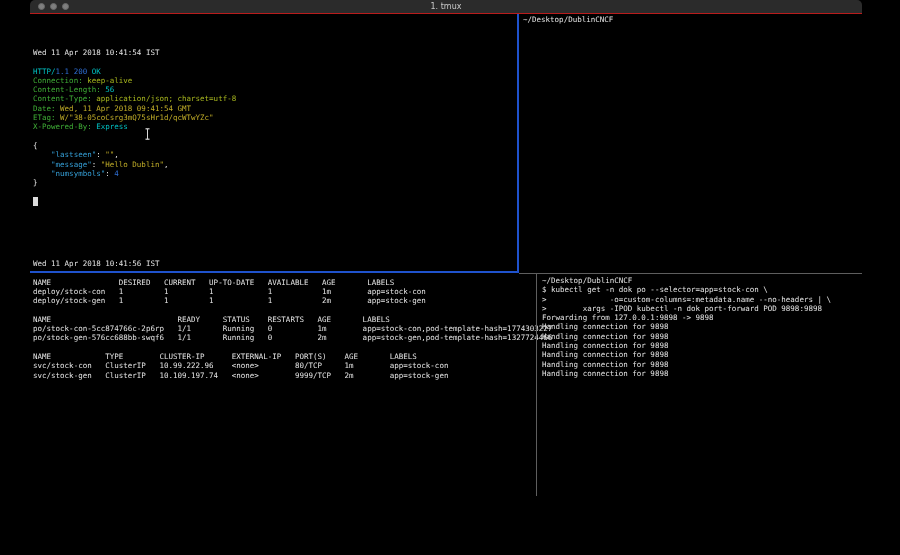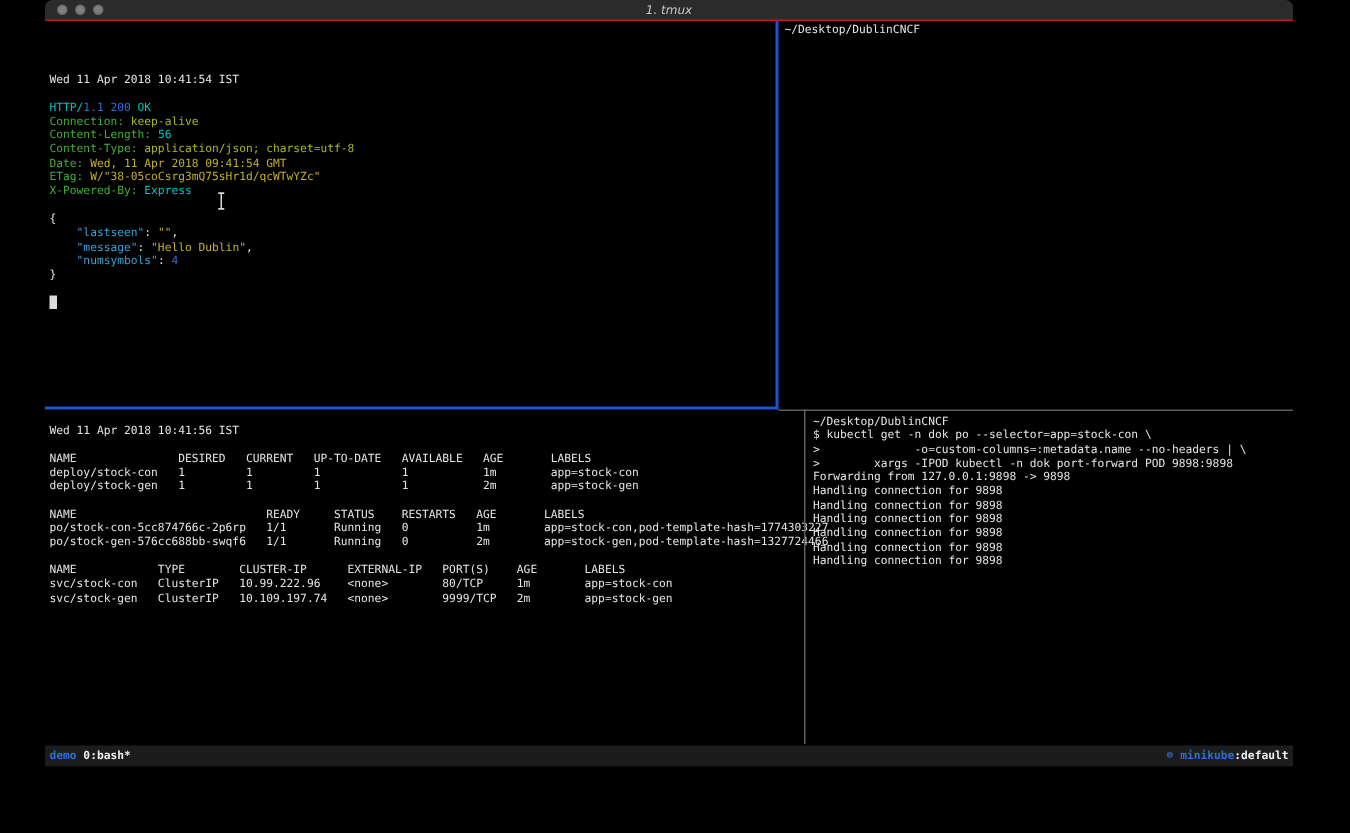--- a/index.html
+++ b/index.html
@@ -1,30 +1,30 @@
 <!DOCTYPE html>
 <html><head>
 <meta charset="utf-8">
 <style>
   html,body{margin:0;padding:0;}
   body{width:900px;height:555px;background:#000;position:relative;overflow:hidden;
        font-family:"DejaVu Sans Mono", monospace;}
   .window{position:absolute;left:30px;top:0;width:832px;height:511px;background:#000;
           border-radius:5px 5px 0 0;overflow:hidden;box-shadow:0 0 8px rgba(0,0,0,.8);}
-  .titlebar{position:relative;height:13px;background:#2b2b2b;border-bottom:4px solid #b91c1c;font-style:italic;}
+  .titlebar{position:relative;height:13px;background:#2b2b2b;border-bottom:4px solid #b91c1c;}
   .lights{position:absolute;left:8px;top:3px;display:flex;gap:5px;}
   .light{width:7px;height:7px;border-radius:50%;background:#7f7f7f;border:0.5px solid #6a6a6a;box-sizing:border-box;}
   .wtitle{text-align:center;color:#c9c9c9;font-size:8px;line-height:13px;
           font-family:"DejaVu Sans", sans-serif;}
   .term{position:absolute;left:0;right:0;top:14px;bottom:14px;background:#000;overflow:hidden;}
   .pane{position:absolute;font-size:7.5px;line-height:9.3px;color:#e4e4e4;white-space:pre;}
   .tl{height:9.3px;white-space:pre;}
   .pane-tl{left:3px;top:3px;width:482px;margin-top:31px;}
   .pane-tr{left:493px;top:1px;width:336px;}
-  .pane-bl{left:3px;top:268px;width:500px;}
+  .pane-bl{left:3px;top:245px;width:500px;}
   .pane-br{left:512px;top:262px;width:318px;}
   .div-v-top{position:absolute;left:487px;top:0;width:2px;height:259px;background:#1f52cc;}
   .div-h-left{position:absolute;left:0;top:257px;width:489px;height:2px;background:#1f52cc;}
   .div-h-right{position:absolute;left:489px;top:259px;right:0;height:1px;background:#5e5e5e;}
   .div-v-bot{position:absolute;left:506px;top:259px;width:1px;height:223px;background:#5e5e5e;}
   .c-fg{color:#e4e4e4;}
   .c-cyan{color:#00c1c3;}
   .c-blue{color:#2e6ed4;}
   .c-green{color:#3fae36;}
   .c-ygreen{color:#a8b71e;}
@@ -57,24 +57,20 @@
     <div class="pane pane-tr"><div class="tl">~/Desktop/DublinCNCF</div></div>
     <div class="pane pane-bl"><div class="tl">Wed 11 Apr 2018 10:41:56 IST</div><div class="tl">&nbsp;</div><div class="tl">NAME               DESIRED   CURRENT   UP-TO-DATE   AVAILABLE   AGE       LABELS</div><div class="tl">deploy/stock-con   1         1         1            1           1m        app=stock-con</div><div class="tl">deploy/stock-gen   1         1         1            1           2m        app=stock-gen</div><div class="tl">&nbsp;</div><div class="tl">NAME                            READY     STATUS    RESTARTS   AGE       LABELS</div><div class="tl">po/stock-con-5cc874766c-2p6rp   1/1       Running   0          1m        app=stock-con,pod-template-hash=1774303227</div><div class="tl">po/stock-gen-576cc688bb-swqf6   1/1       Running   0          2m        app=stock-gen,pod-template-hash=1327724466</div><div class="tl">&nbsp;</div><div class="tl">NAME            TYPE        CLUSTER-IP      EXTERNAL-IP   PORT(S)    AGE       LABELS</div><div class="tl">svc/stock-con   ClusterIP   10.99.222.96    &lt;none&gt;        80/TCP     1m        app=stock-con</div><div class="tl">svc/stock-gen   ClusterIP   10.109.197.74   &lt;none&gt;        9999/TCP   2m        app=stock-gen</div></div>
     <div class="pane pane-br"><div class="tl">~/Desktop/DublinCNCF</div><div class="tl">$ kubectl get -n dok po --selector=app=stock-con \</div><div class="tl">&gt;              -o=custom-columns=:metadata.name --no-headers | \</div><div class="tl">&gt;        xargs -IPOD kubectl -n dok port-forward POD 9898:9898</div><div class="tl">Forwarding from 127.0.0.1:9898 -&gt; 9898</div><div class="tl">Handling connection for 9898</div><div class="tl">Handling connection for 9898</div><div class="tl">Handling connection for 9898</div><div class="tl">Handling connection for 9898</div><div class="tl">Handling connection for 9898</div><div class="tl">Handling connection for 9898</div></div>
 
     <div class="div-v-top"></div>
     <div class="div-h-left"></div>
     <div class="div-h-right"></div>
     <div class="div-v-bot"></div>
   </div>
 
-  <div class="statusbar">
-    <div class="sb-left"><span class="sb-blue">demo </span><span class="sb-white">0:bash*</span></div>
-    <div class="sb-right"><span class="sb-blue">☸</span><span> </span><span class="sb-blue">minikube</span><span class="sb-white">:default</span></div>
-  </div>
 </div>
 
 <div class="ibeam">
   <svg width="7" height="12" viewBox="0 0 7 12">
     <line x1="3.5" y1="1" x2="3.5" y2="11" stroke="#d8d8d8" stroke-width="1"></line>
     <line x1="1.5" y1="0.8" x2="5.5" y2="0.8" stroke="#d8d8d8" stroke-width="1.2"></line>
     <line x1="1.5" y1="11.2" x2="5.5" y2="11.2" stroke="#d8d8d8" stroke-width="1.2"></line>
   </svg>
 </div>
 

